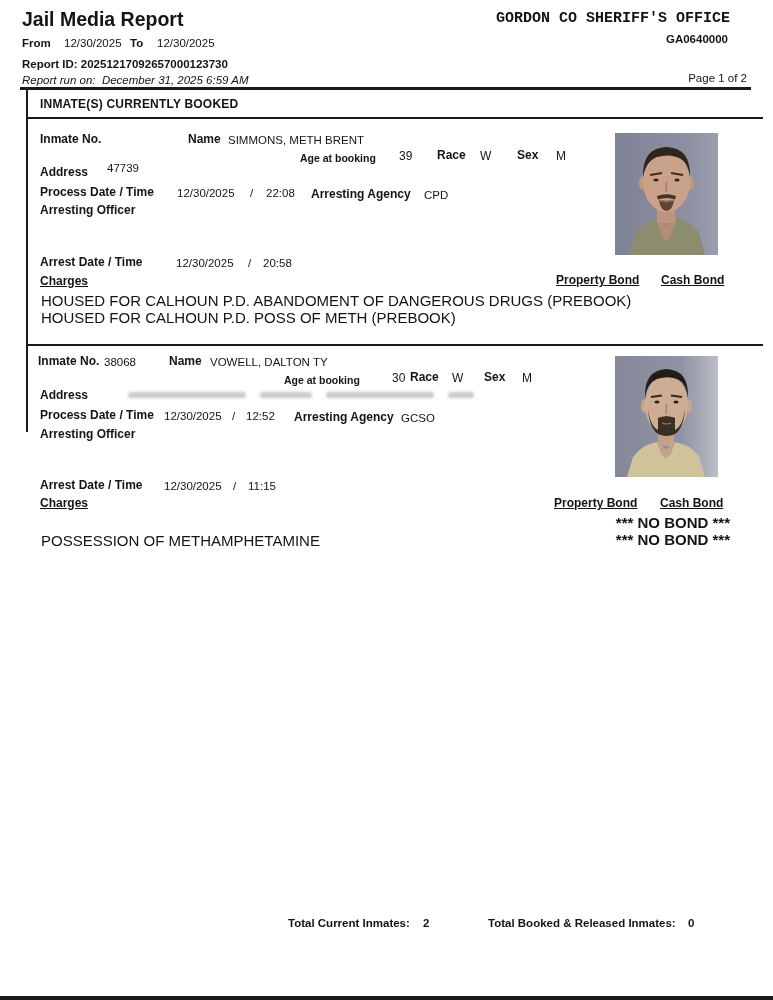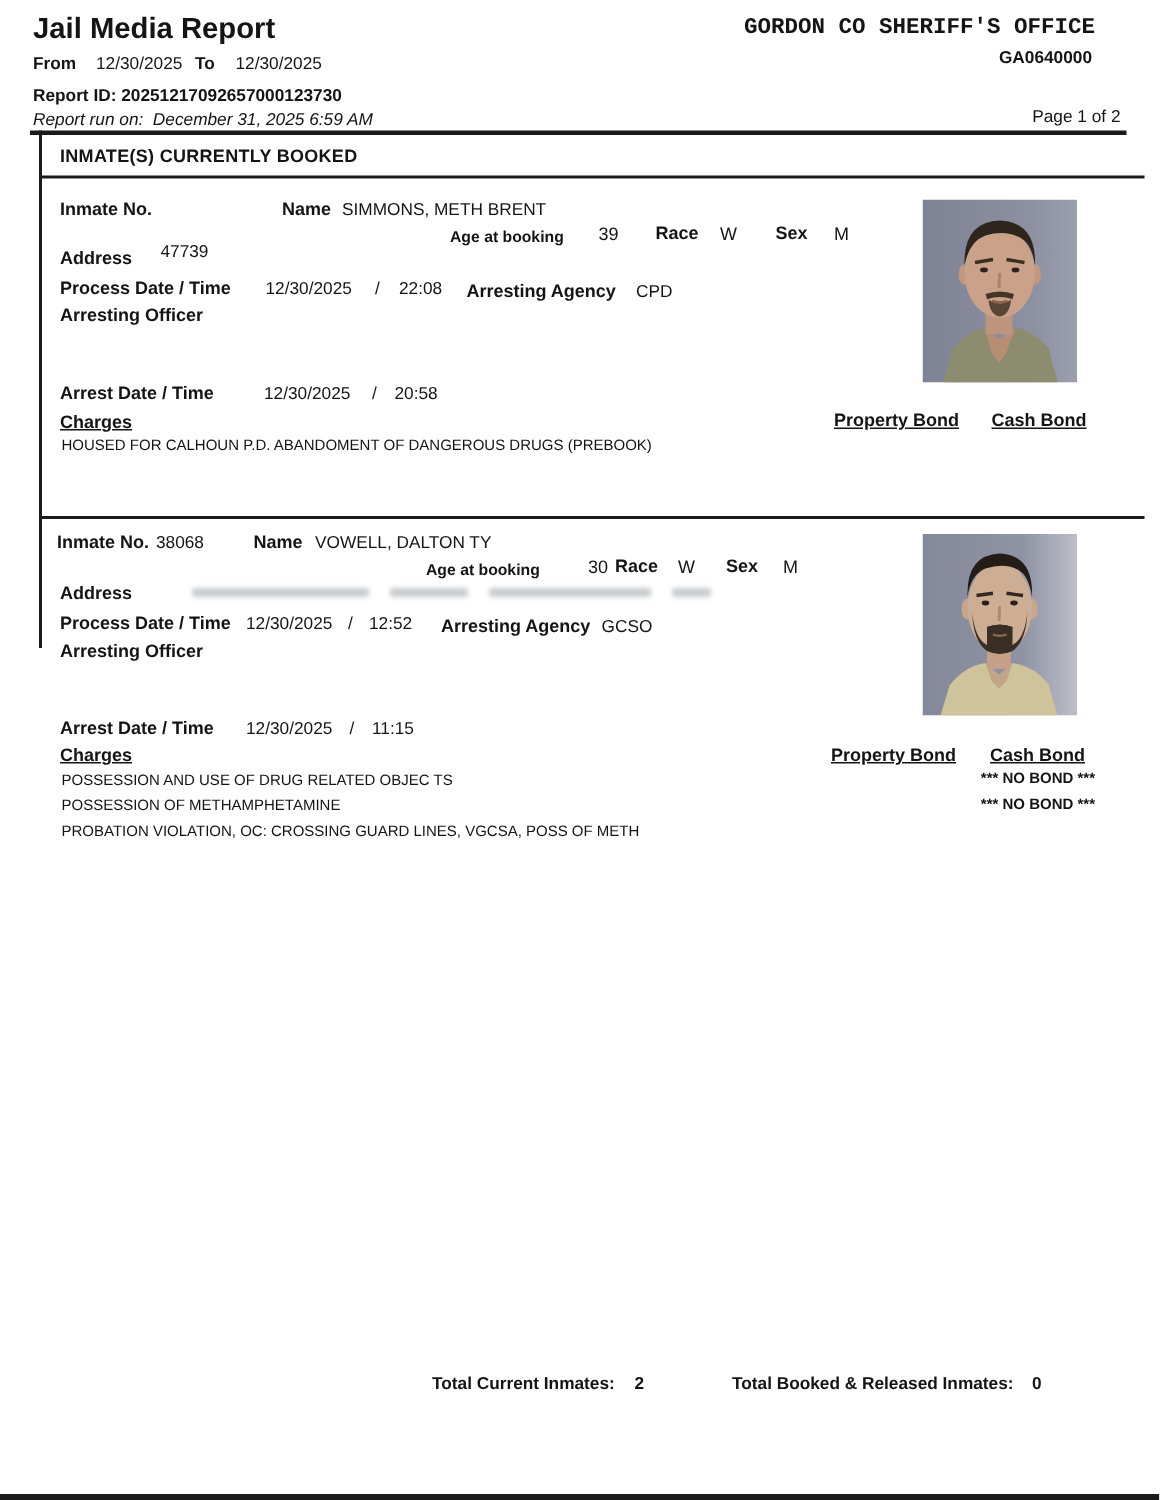--- a/index.html
+++ b/index.html
@@ -9,21 +9,21 @@
   }
   .abs{position:absolute;white-space:nowrap;line-height:1.15;}
   .b{font-weight:bold;}
   .i{font-style:italic;}
   .u{text-decoration:underline;}
   .fs19{font-size:19.5px;}
   .fs15{font-size:15px;}
   .fs125{font-size:12px;}
   .fs12{font-size:12px;}
   .fs115{font-size:11.5px;}
-  .fs113{font-size:10px;}
+  .fs113{font-size:15px;}
   .fs105{font-size:10.5px;}
   .rule{position:absolute;background:#1a1a1a;}
   .bond-cell{width:177px;text-align:right;}
   .redacted{position:absolute;display:flex;gap:14px;align-items:center;filter:blur(1.6px);opacity:.55;}
   .redacted span{display:inline-block;height:6px;background:#9aa0a6;border-radius:2px;}
   .photo{position:absolute;display:block;}
 </style>
 </head>
 <body>
 
@@ -79,20 +79,21 @@
   <div class="abs b fs12" style="left:40px;top:256px;">Arrest Date / Time</div>
   <div class="abs fs115" style="left:176px;top:257px;">12/30/2025</div>
   <div class="abs fs115" style="left:248px;top:257px;">/</div>
   <div class="abs fs115" style="left:263px;top:257px;">20:58</div>
 
   <div class="abs b u fs12" style="left:40px;top:275px;">Charges</div>
   <div class="abs b u fs12" style="left:556px;top:274px;">Property Bond</div>
   <div class="abs b u fs12" style="left:661px;top:274px;">Cash Bond</div>
 
   <div class="abs fs113" style="left:41px;top:292px;">HOUSED FOR CALHOUN P.D. ABANDOMENT OF DANGEROUS DRUGS (PREBOOK)</div>
+  <div class="abs fs113" style="left:41px;top:309px;">HOUSED FOR CALHOUN P.D. POSS OF METH (PREBOOK)</div>
 
   <div class="photo" style="left:615px;top:133px;width:103px;height:122px;">
     <svg width="103" height="122" viewBox="0 0 103 122" xmlns="http://www.w3.org/2000/svg">
       <defs>
         <linearGradient id="bg1" x1="0" y1="0" x2="1" y2="0">
           <stop offset="0" stop-color="#7e8295"></stop>
             <stop offset="0.7" stop-color="#8c90a1"></stop>
             <stop offset="1" stop-color="#9b9ead"></stop>
         </linearGradient>
       </defs>
@@ -147,25 +148,23 @@
 
   <div class="abs b fs12" style="left:40px;top:479px;">Arrest Date / Time</div>
   <div class="abs fs115" style="left:164px;top:480px;">12/30/2025</div>
   <div class="abs fs115" style="left:233px;top:480px;">/</div>
   <div class="abs fs115" style="left:248px;top:480px;">11:15</div>
 
   <div class="abs b u fs12" style="left:40px;top:497px;">Charges</div>
   <div class="abs b u fs12" style="left:554px;top:497px;">Property Bond</div>
   <div class="abs b u fs12" style="left:660px;top:497px;">Cash Bond</div>
 
-  <div class="abs fs113" style="left:41px;top:515px;">POSSESSION AND USE OF DRUG RELATED OBJEC TS</div>
   <div class="abs b fs113 bond-cell" style="left:553px;top:514px;">*** NO BOND ***</div>
   <div class="abs fs113" style="left:41px;top:532px;">POSSESSION OF METHAMPHETAMINE</div>
   <div class="abs b fs113 bond-cell" style="left:553px;top:531px;">*** NO BOND ***</div>
-  <div class="abs fs113" style="left:41px;top:549px;">PROBATION VIOLATION, OC: CROSSING GUARD LINES, VGCSA, POSS OF METH</div>
 
   <div class="photo" style="left:615px;top:356px;width:103px;height:121px;">
     <svg width="103" height="121" viewBox="0 0 103 121" xmlns="http://www.w3.org/2000/svg">
       <defs>
         <linearGradient id="bg2" x1="0" y1="0" x2="1" y2="0">
           <stop offset="0" stop-color="#848899"></stop>
             <stop offset="0.65" stop-color="#8f93a3"></stop>
             <stop offset="1" stop-color="#bcbfc9"></stop>
         </linearGradient>
       </defs>

